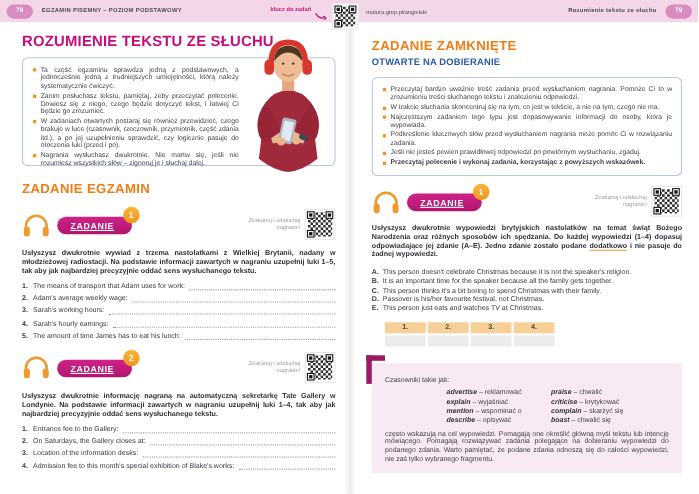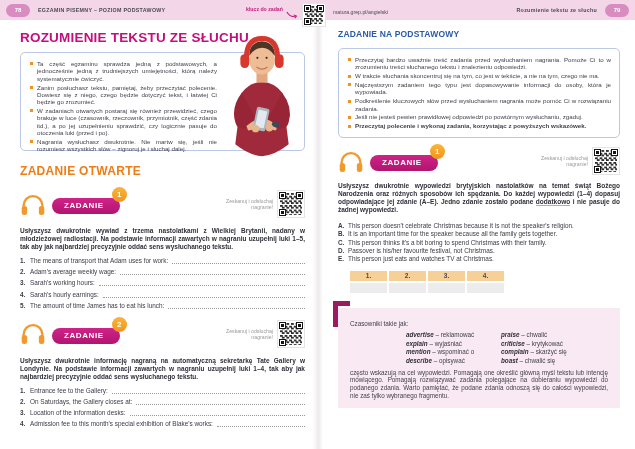--- a/index.html
+++ b/index.html
@@ -44,21 +44,21 @@
   .info-box li{display:flex;font-size:6.2px;line-height:7.35px;color:#3f3f4a;margin-bottom:1.5px;text-align:justify;}
   .info-box li::before{content:"";flex:0 0 3px;height:3px;background:#f0931f;margin:2.4px 4px 0 1px;}
   .bullets-narrow li{width:188px;}
   .li-bold{font-weight:bold;}
   .person{position:absolute;right:-4px;top:-21px;}
   
   .badge-row{display:flex;align-items:center;margin-top:11px;height:30px;}
   .hp-icon{flex:0 0 auto;}
   .task-badge{position:relative;margin-left:6px;}
   .task-pill{display:inline-block;background:linear-gradient(#cf2388,#b11570);color:#fff;font-size:8px;
-             font-weight:bold;letter-spacing:.6px;padding:3.5px 16px 3.5px 12px;border-radius:10px;}
+             font-weight:bold;letter-spacing:.6px;padding:3.5px 16px 3.5px 12px;border-radius:10px;text-decoration:underline;}
   .task-num{position:absolute;top:-7px;right:-7px;width:15px;height:15px;border-radius:50%;
             background:linear-gradient(#f9b63a,#f0941c);color:#fff;font-size:8px;font-weight:bold;
             text-align:center;line-height:15px;}
   .flex-sp{flex:1;}
   .scan-hint{width:52px;font-size:5.2px;line-height:6.2px;color:#9a9a9a;text-align:right;margin-right:4px;}
   
   .task-intro{margin:8px 0 0 0;font-size:6.5px;line-height:8px;font-weight:bold;color:#2f2f3a;text-align:justify;}
   .fill-list{margin-top:6px;}
   .fill-item{display:flex;align-items:flex-end;margin-bottom:4.2px;font-size:6.4px;line-height:7px;color:#3a3a45;}
   .fill-item .n{font-weight:bold;flex:0 0 10px;}
@@ -136,21 +136,21 @@
         <path d="M44 38 Q50 42.5 56 38" stroke="#b9795a" stroke-width="1.2" fill="none"></path>
         <circle cx="45" cy="28" r="1.2" fill="#35302c"></circle>
         <circle cx="55" cy="28" r="1.2" fill="#35302c"></circle>
         <path d="M36 26 Q36 11 50 10 Q64 11 64 26 Q58 17 50 17 Q42 17 36 26 Z" fill="#4e3524"></path>
         <path d="M33 29 Q33 7 50 7 Q67 7 67 29" stroke="#d8372e" stroke-width="5.5" fill="none" stroke-linecap="round"></path>
         <rect x="26.5" y="24" width="9.5" height="15" rx="4.5" fill="#d8372e"></rect>
         <rect x="64" y="24" width="9.5" height="15" rx="4.5" fill="#d8372e"></rect>
       </svg>
     </div>
 
-    <h2 class="sec-title" style="margin-top:13px;">ZADANIE OTWARTE</h2>
+    <h2 class="sec-title" style="margin-top:13px;">ZADANIE EGZAMIN</h2>
 
     <div class="badge-row">
       <svg class="hp-icon" width="26" height="23" viewBox="0 0 24 22">
         <path d="M3 15 v-3 a9 9 0 0 1 18 0 v3" fill="none" stroke="#f0992d" stroke-width="2.2" stroke-linecap="round"></path>
         <rect x="1.2" y="12.5" width="5.2" height="8.5" rx="2.4" fill="#f0992d"></rect>
         <rect x="17.6" y="12.5" width="5.2" height="8.5" rx="2.4" fill="#f0992d"></rect>
       </svg>
       <div class="task-badge">
         <span class="task-pill">ZADANIE</span>
         <span class="task-num">1</span>
@@ -234,21 +234,22 @@
       <div class="fill-item">
           <span class="n">4.</span>
           <span class="t">Admission fee to this month's special exhibition of Blake's works:</span>
           <span class="dots"></span>
         </div>
     </div>
   </div>
 
   <div id="page-right" class="page">
 
-    <h3 class="sec-sub">ZADANIE NA PODSTAWOWY</h3>
+    <h2 class="sec-title" style="margin-top:8px;">ZADANIE ZAMKNIĘTE</h2>
+    <h3 class="sec-sub">OTWARTE NA DOBIERANIE</h3>
 
     <div class="info-box" style="margin-top:9px;">
       <ul>
         <li>Przeczytaj bardzo uważnie treść zadania przed wysłuchaniem nagrania. Pomoże Ci to w zrozumieniu treści słuchanego tekstu i znalezieniu odpowiedzi.</li>
         <li>W trakcie słuchania skoncentruj się na tym, co jest w tekście, a nie na tym, czego nie ma.</li>
         <li>Najczęstszym zadaniem tego typu jest dopasowywanie informacji do osoby, która je wypowiada.</li>
         <li>Podkreślenie kluczowych słów przed wysłuchaniem nagrania może pomóc Ci w rozwiązaniu zadania.</li>
         <li>Jeśli nie jesteś pewien prawidłowej odpowiedzi po powtórnym wysłuchaniu, zgaduj.</li>
         <li class="li-bold">Przeczytaj polecenie i wykonaj zadania, korzystając z powyższych wskazówek.</li>
       </ul>

